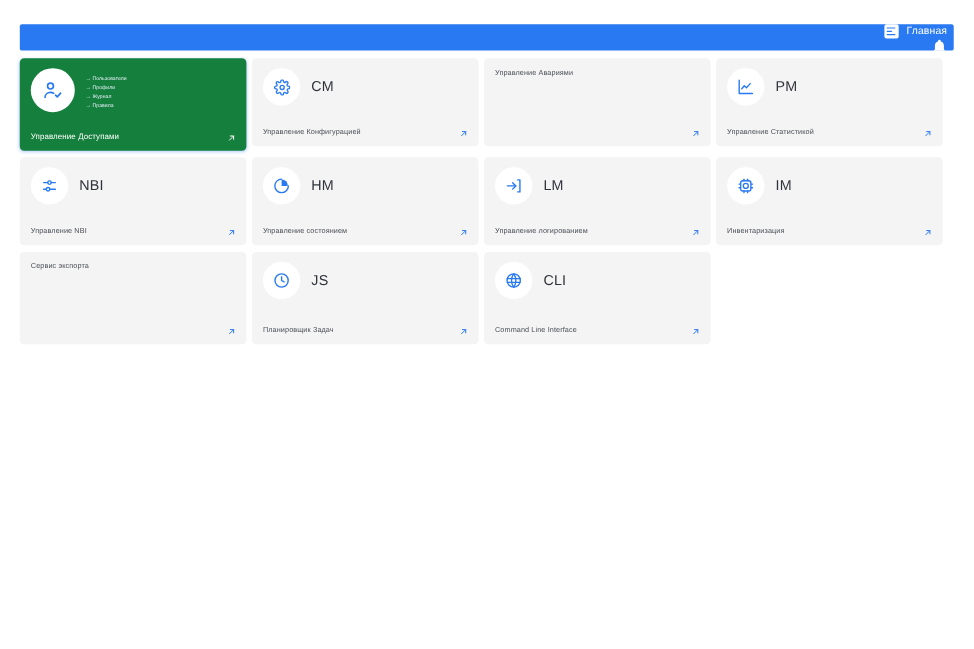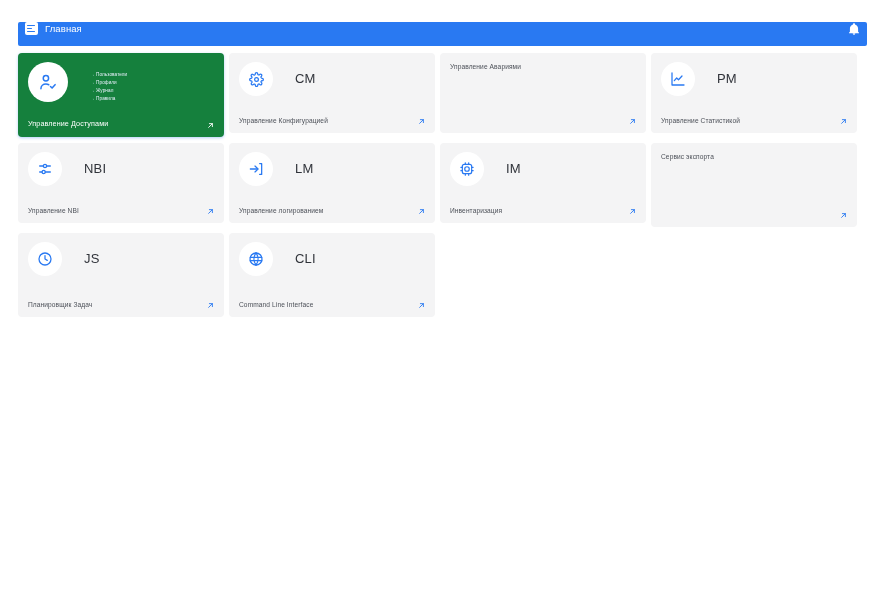--- a/index.html
+++ b/index.html
@@ -19,23 +19,24 @@
     background: #ffffff;
     padding: 22px 18px 0 18px;
   }
 
   
   .appbar {
     height: 24px;
     background: #2979f2;
     border-radius: 2px;
     display: flex;
-    align-items: flex-start;
-    padding: 0 6px 0 7px;
+    align-items: flex-end;
+    padding: 0 6px 0 25px;
     color: #ffffff;
+    flex-direction: column;
   }
   .appbar-left {
     display: flex;
     align-items: center;
     gap: 7px;
   }
   .menu-icon {
     width: 13px;
     height: 13px;
     background: #ffffff;
@@ -87,22 +88,22 @@
     overflow: hidden;
   }
   .card.tall { height: 84px; }
   .card.active {
     background: #15803d;
     box-shadow: 0 1px 3px rgba(41,121,242,.35);
   }
 
   .card-top {
     display: flex;
-    align-items: flex-end;
-    gap: 22px;
+    align-items: center;
+    gap: 10px;
   }
 
   .icon-bubble {
     width: 34px;
     height: 34px;
     border-radius: 50%;
     background: #ffffff;
     display: flex;
     align-items: center;
     justify-content: center;
@@ -295,20 +296,40 @@
         <div class="card-desc">Управление NBI</div>
       </div>
       <span class="go-arrow">
         <svg viewBox="0 0 24 24" fill="none" stroke="currentColor" stroke-width="2.4" stroke-linecap="round" stroke-linejoin="round">
           <path d="M7 17L17 7"></path>
             <path d="M9 7h8v8"></path>
         </svg>
       </span>
     </div>
 
+    <div class="card">
+      <div class="card-top">
+        <span class="icon-bubble">
+          <svg width="16" height="16" viewBox="0 0 24 24" fill="none" stroke="#2979f2" stroke-width="1.9" stroke-linecap="round" stroke-linejoin="round">
+            <path d="M12 2.8A9.2 9.2 0 1 0 21.2 12"></path>
+            <path d="M12 3.2v8.8h8.6A8.7 8.7 0 0 0 12 3.2z" fill="#2979f2" stroke="none"></path>
+          </svg>
+        </span>
+        <span class="card-abbr">HM</span>
+      </div>
+      <div class="card-bottom">
+        <div class="card-desc">Управление состоянием</div>
+      </div>
+      <span class="go-arrow">
+        <svg viewBox="0 0 24 24" fill="none" stroke="currentColor" stroke-width="2.4" stroke-linecap="round" stroke-linejoin="round">
+          <path d="M7 17L17 7"></path>
+            <path d="M9 7h8v8"></path>
+        </svg>
+      </span>
+    </div>
 
     <div class="card">
       <div class="card-top">
         <span class="icon-bubble">
           <svg width="16" height="16" viewBox="0 0 24 24" fill="none" stroke="#2979f2" stroke-width="1.9" stroke-linecap="round" stroke-linejoin="round">
             <path d="M3.5 12h11"></path>
             <path d="M10.5 7.6 15 12l-4.5 4.4"></path>
             <path d="M17.5 3.8h3v16.4h-3"></path>
           </svg>
         </span>

